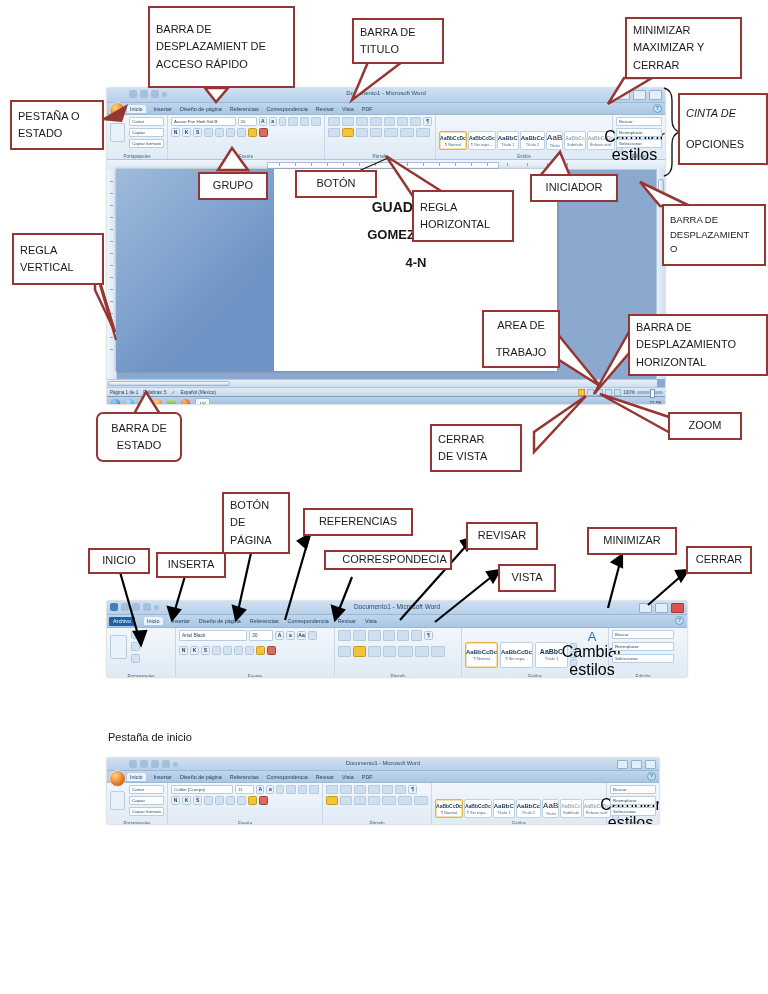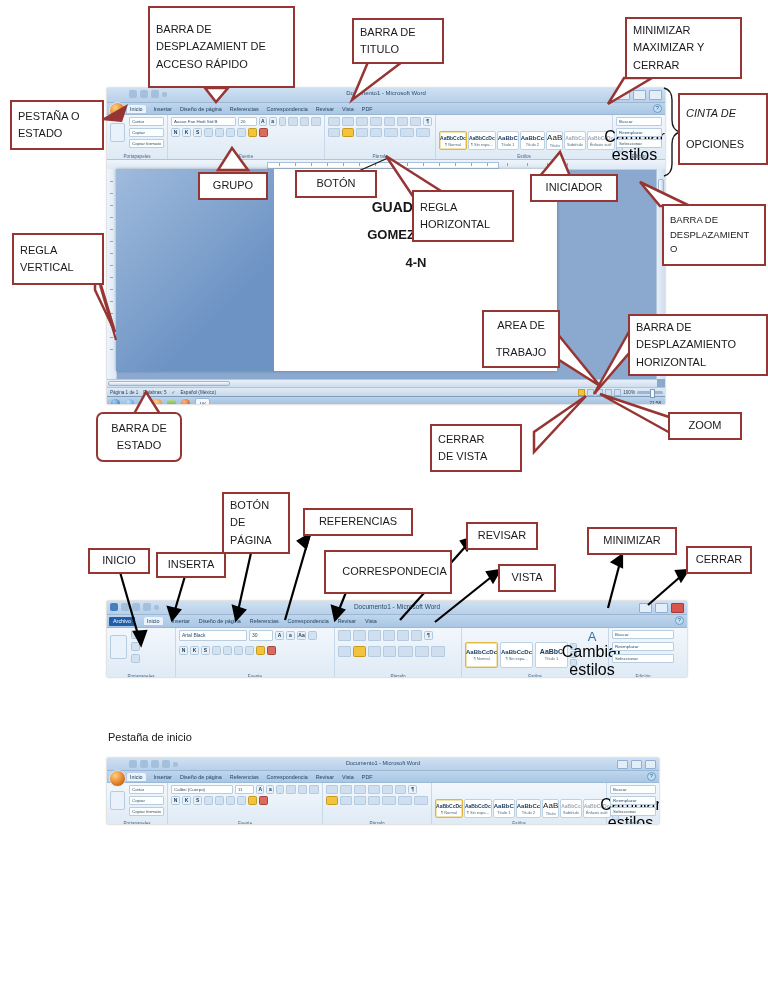--- a/index.html
+++ b/index.html
@@ -775,21 +775,21 @@
 <div class="callout" style="left:222px;top:492px;width:68px;height:62px;">
   <div>BOTÓN</div>
   <div>DE</div>
   <div>PÁGINA</div>
 </div>
 
 <div class="callout c" style="left:303px;top:508px;width:110px;height:28px;">
   <div>REFERENCIAS</div>
 </div>
 
-<div class="callout c" style="left:324px;top:550px;width:128px;height:44px;padding-left:19px;">
+<div class="callout c" style="left:324px;top:550px;width:128px;height:20px;padding-left:19px;">
   <div>CORRESPONDECIA</div>
 </div>
 
 <div class="callout c" style="left:466px;top:522px;width:72px;height:28px;">
   <div>REVISAR</div>
 </div>
 
 <div class="callout c" style="left:498px;top:564px;width:58px;height:28px;">
   <div>VISTA</div>
 </div>

